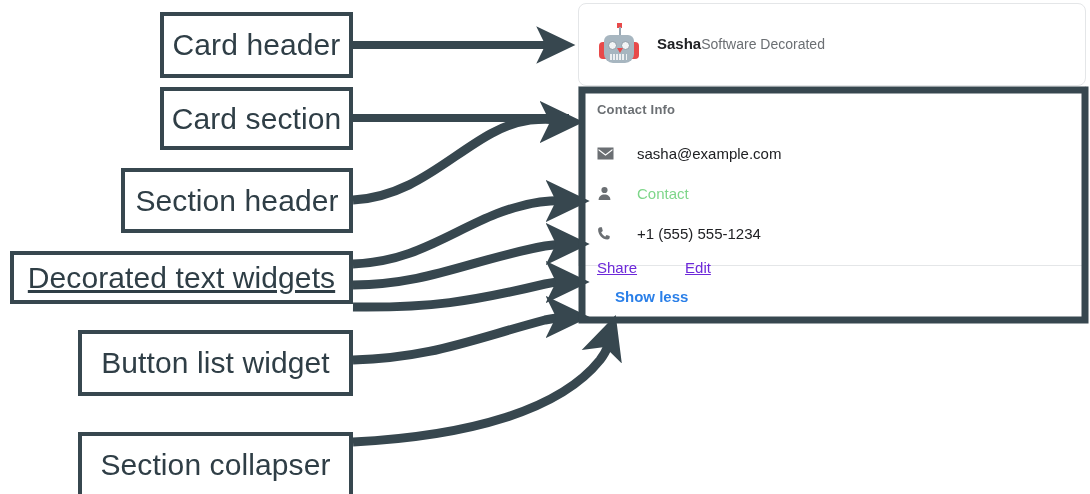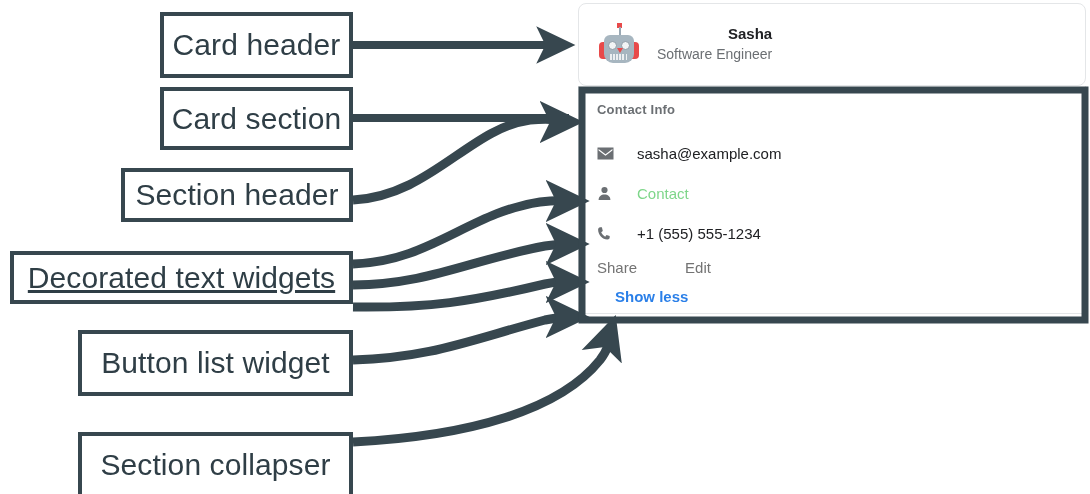--- a/index.html
+++ b/index.html
@@ -122,40 +122,40 @@
   }
   .rb-mouth {
     position: absolute; left: 13px; top: 32px;
     width: 18px; height: 6px;
     background: repeating-linear-gradient(
       to right,
       #eceff1 0px, #eceff1 1.6px,
       #a7b6c0 1.6px, #a7b6c0 3.1px);
   }
 
-  .header-text { display: flex; flex-direction: column; text-align: right; }
+  .header-text { display: flex; flex-direction: row; }
   .card-title {
     font-size: 15px;
     font-weight: bold;
     color: #202124;
     line-height: 1.35;
   }
   .card-subtitle {
     font-size: 14px;
     color: #6b6f73;
     line-height: 1.5;
   }
 
   
   #card-body {
     position: absolute;
     left: 578px;
     top: 86px;
     width: 508px;
-    height: 228px;
+    height: 180px;
     box-sizing: border-box;
     background: #ffffff;
     border-left: 1px solid #e4e6e8;
     border-right: 1px solid #e4e6e8;
     border-bottom: 1px solid #e4e6e8;
     z-index: 2;
     padding: 16px 0 0 18px;
   }
 
   .section-header {
@@ -188,23 +188,24 @@
   .info-text.status-online { color: #7ed68a; }
 
   .button-list {
     display: flex;
     align-items: center;
     margin-top: 6px;
     margin-bottom: 2px;
   }
   .link-btn {
     font-size: 15px;
-    color: #737373;
+    color: #6d28d9;
     margin-right: 48px;
     cursor: pointer;
+    text-decoration: underline;
   }
   .collapser {
     margin-top: 12px;
     margin-left: 18px;
     font-size: 15px;
     font-weight: bold;
     color: #2a7fe8;
     cursor: pointer;
   }
 </style>
@@ -221,21 +222,21 @@
         <div class="rb-ear-l"></div>
         <div class="rb-ear-r"></div>
         <div class="rb-head"></div>
         <div class="rb-eye l"></div>
         <div class="rb-eye r"></div>
         <div class="rb-nose"></div>
         <div class="rb-mouth"></div>
       </div>
       <div class="header-text">
         <div class="card-title">Sasha</div>
-        <div class="card-subtitle">Software Engineer</div>
+        <div class="card-subtitle">Software Decorated</div>
       </div>
     </div>
   </div>
 
   <div id="card-body">
 
     <div class="section-header">Contact Info</div>
 
     <div class="info-row">
       <span class="info-icon">
@@ -275,21 +276,21 @@
   </div>
 
   <div class="callout" style="left:160px; top:87px; width:193px; height:63px;">
     <span>Card section</span>
   </div>
 
   <div class="callout" style="left:160px; top:12px; width:193px; height:66px;">
     <span>Card header</span>
   </div>
 
-  <div class="callout" style="left:121px; top:168px; width:232px; height:54px;">
+  <div class="callout" style="left:121px; top:168px; width:232px; height:65px;">
     <span>Section header</span>
   </div>
 
   <div class="callout" style="left:10px; top:251px; width:343px; height:53px;text-decoration:underline;">
     <span>Decorated text widgets</span>
   </div>
 
   <div class="callout" style="left:78px; top:330px; width:275px; height:66px;">
     <span>Button list widget</span>
   </div>

